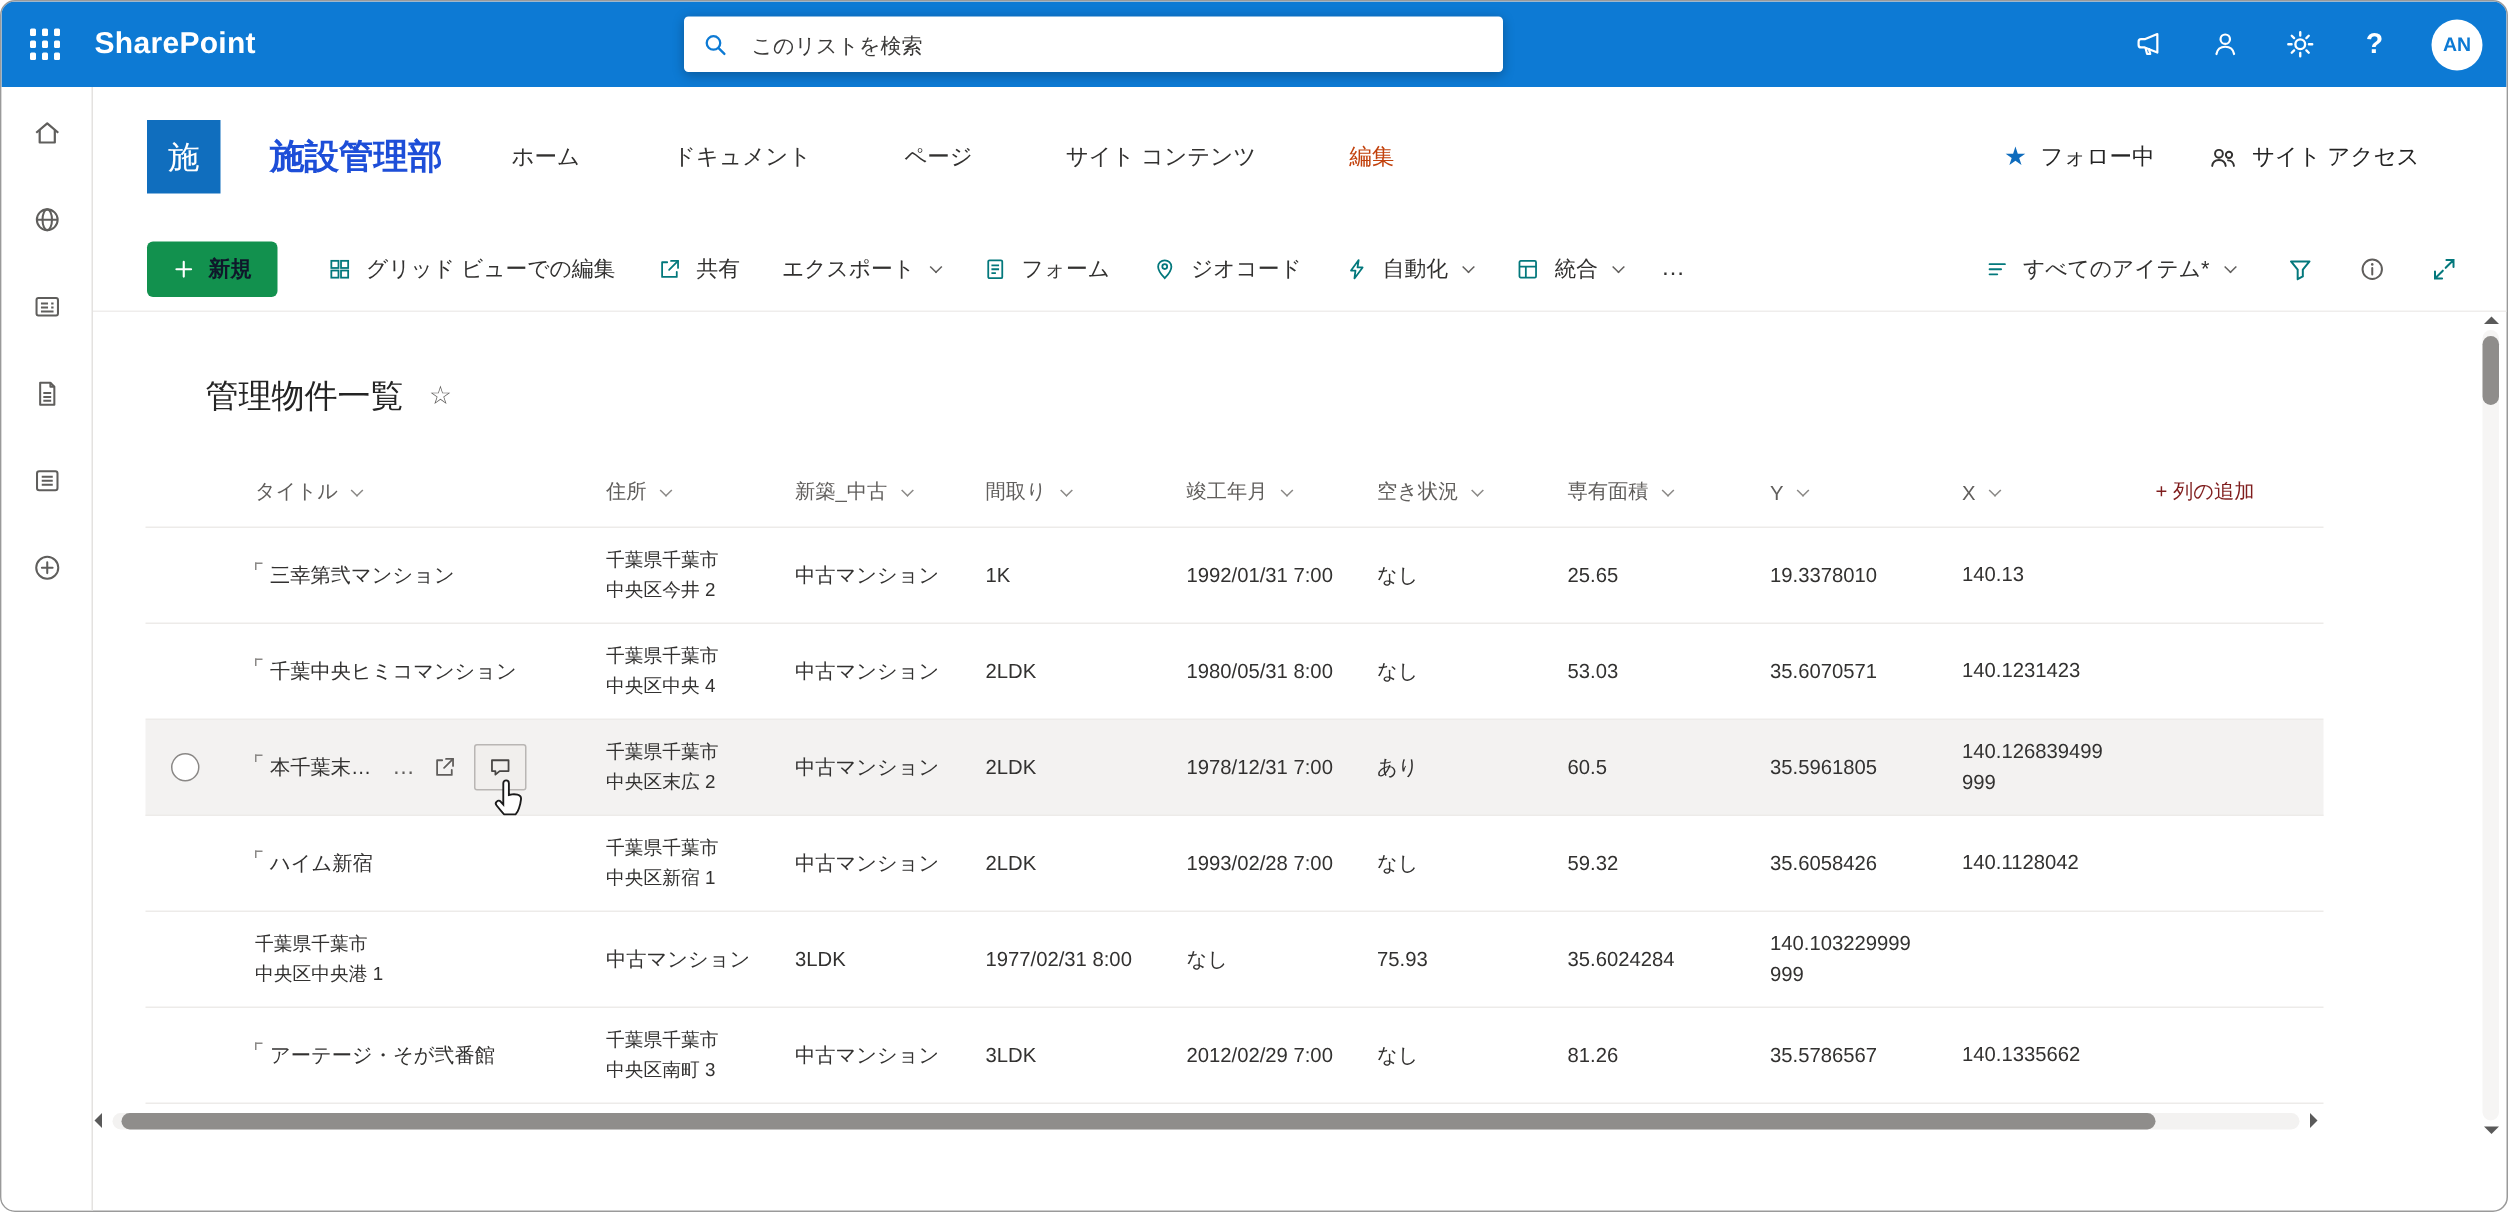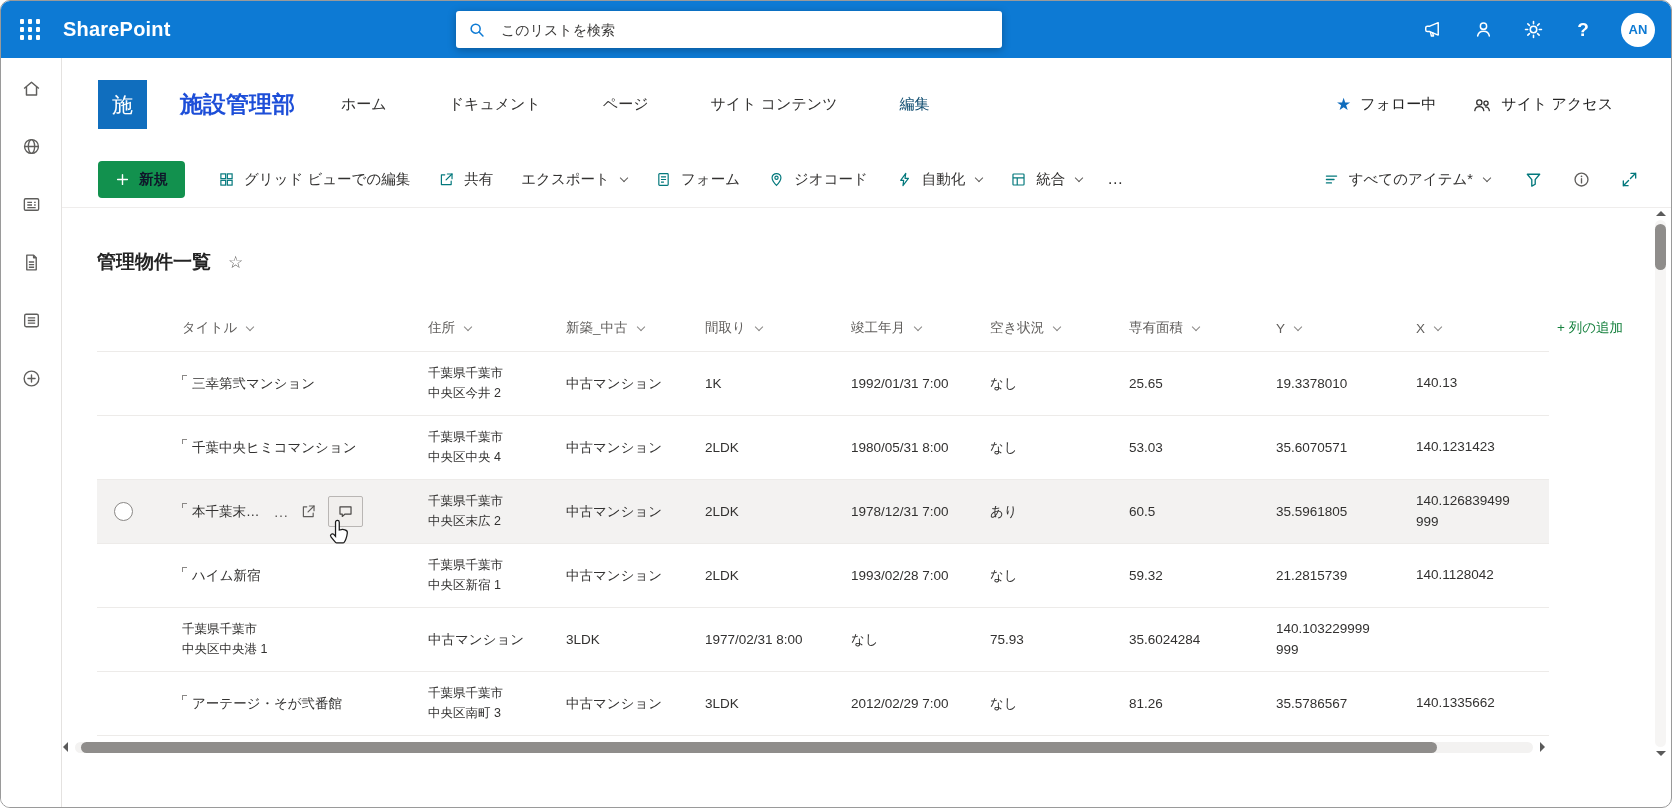--- a/index.html
+++ b/index.html
@@ -32,21 +32,21 @@
   .appbar-icon { width:21px; height:21px; color:#5f5e5c; cursor:pointer; }
 
   
   #siteheader { position:absolute; top:57px; left:61px; right:0; height:93px; background:#fff;
                 display:flex; align-items:center; padding-left:36px; }
   .sitelogo { width:49px; height:49px; background:#106ebe; color:#fff; font-size:21px;
               display:grid; place-items:center; cursor:pointer; flex:none; }
   .sitetitle { font-size:23px; font-weight:700; color:#1d4ed8; margin-left:33px; white-space:nowrap; }
   .sitenav { display:flex; gap:62px; margin-left:46px; font-size:15px; color:#323130;justify-content:flex-end; }
   .sitenav span { cursor:pointer; white-space:nowrap; }
-  .sitenav .edit { color:#0c4a6e; }
+  .sitenav .edit { color:#c2410c; }
   .header-right { margin-left:auto; display:flex; align-items:center; gap:36px; padding-right:58px;
                   font-size:15px; color:#242424; }
   .follow, .siteaccess { display:flex; align-items:center; gap:9px; cursor:pointer; white-space:nowrap; }
   .follow .star { color:#0f6cbd; font-size:17px; }
   .siteaccess svg { color:#323130; }
 
   
   #commandbar { position:absolute; top:150px; left:61px; right:0; height:57px; background:#fff;
                 display:flex; align-items:center; padding:0 26px 0 36px; gap:6px;
                 border-bottom:1px solid #efedec; }
@@ -57,38 +57,38 @@
          padding:0 11px; background:none; border:none; cursor:pointer; white-space:nowrap; }
   .cmd svg { color:#03787c; flex:none; }
   .chev { width:6px; height:6px; border-right:1.4px solid #605e5c; border-bottom:1.4px solid #605e5c;
           transform:rotate(45deg); margin-left:2px; margin-top:-3px; flex:none; }
   .cmd-more { font-size:16px; letter-spacing:1px; padding:0 8px; }
   .cmd-right { margin-left:auto; display:flex; align-items:center; gap:16px; }
   .icon-btn { background:none; border:none; width:32px; height:32px; display:grid; place-items:center; cursor:pointer; }
 
   
   #listtitle { position:absolute; top:248px; left:96px; display:flex; align-items:center; gap:17px; }
-  #listtitle h2 { font-size:19px; font-weight:700; color:#242424; }
+  #listtitle h2 { font-size:22px; font-weight:400; color:#242424;margin-left:40px; }
   #listtitle .star { color:#605e5c; font-size:17px; cursor:pointer; }
 
   #table { position:absolute; top:304px; left:96px; width:1452px; }
   .trow { display:grid;
           grid-template-columns:73px 234px 126px 127px 134px 127px 127px 135px 128px 129px auto;
           align-items:center; min-height:64px; border-bottom:1px solid #edebe9;
-          font-size:13.5px; color:#323130;gap:12px; }
+          font-size:13.5px; color:#323130; }
   .thead { min-height:47px; color:#605e5c; border-bottom:1px solid #edebe9; }
   .th { display:flex; align-items:center; gap:8px; cursor:pointer; white-space:nowrap; }
   .th .chev { border-color:#8a8886; }
   .c { padding-right:12px; }
   .addr { font-size:12.5px; max-width:98px; line-height:1.55; }
   .xcell { max-width:112px; word-break:break-all; line-height:1.5; }
   .titlecell { display:flex; align-items:center; }
   .tmark { display:inline-block; width:5px; height:5px; border-left:1px solid #8a8886;
            border-top:1px solid #8a8886; transform:translateY(-6px); margin-right:5px; flex:none; }
-  .addcol { color:#15803d; font-size:13.5px; white-space:nowrap; cursor:pointer; }
+  .addcol { color:#7f1d1d; font-size:13.5px; white-space:nowrap; cursor:pointer; }
   .rowsel { background:#f3f2f1; }
   .radio { display:block; width:19px; height:19px; border:1px solid #8a8886; border-radius:50%;
            margin-left:17px; background:#fff; cursor:pointer; }
   .rowactions { display:flex; align-items:center; gap:11px; margin-left:14px; }
   .act-more { background:none; border:none; font-size:15px; color:#605e5c; cursor:pointer; }
   .act-share { background:none; border:none; color:#605e5c; cursor:pointer; display:grid; place-items:center; }
   .act-comment { width:35px; height:31px; border:1px solid #b9b6b4; background:#f1efed; border-radius:2px;
                  display:grid; place-items:center; color:#484644; cursor:pointer; }
 
   
@@ -449,21 +449,21 @@
       <div class="c titlecell">
           <span class="tmark"></span>
           <span>ハイム新宿</span>
         </div>
       <div class="c addr">千葉県千葉市中央区新宿 1</div>
       <div class="c">中古マンション</div>
       <div class="c">2LDK</div>
       <div class="c">1993/02/28 7:00</div>
       <div class="c">なし</div>
       <div class="c">59.32</div>
-      <div class="c">21.2815739</div>
+      <div class="c">35.6058426</div>
       <div class="c xcell">140.1128042</div>
       <div class="c"></div>
     </div>
 
     <div class="trow">
       <div class="c sel"></div>
       <div class="c addr">千葉県千葉市中央区中央港 1</div>
       <div class="c">中古マンション</div>
       <div class="c">3LDK</div>
       <div class="c">1977/02/31 8:00</div>

